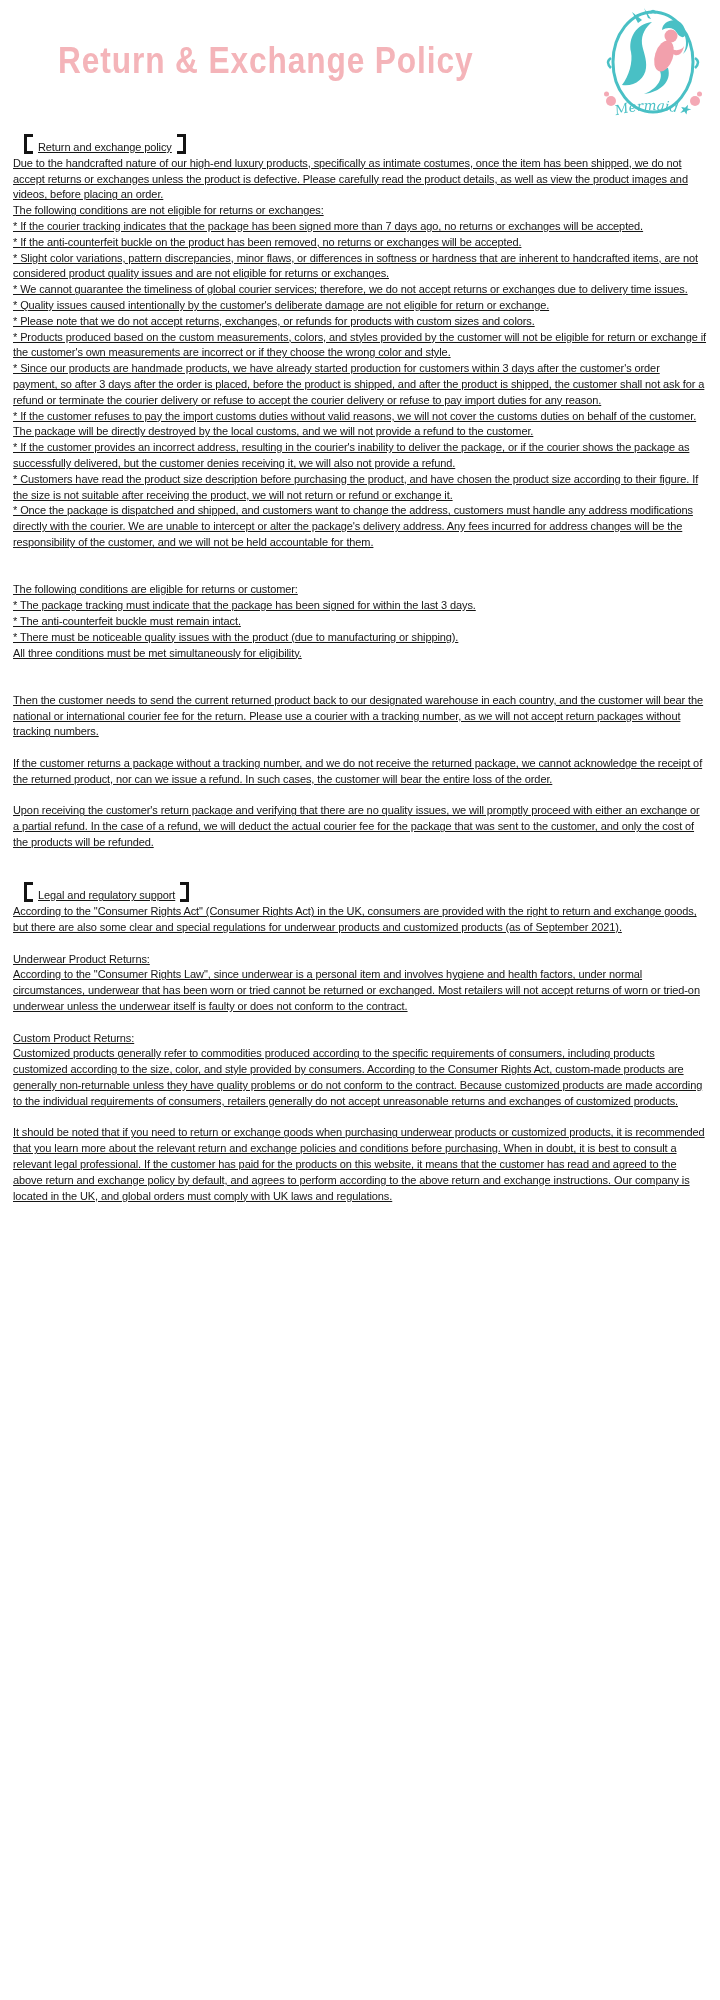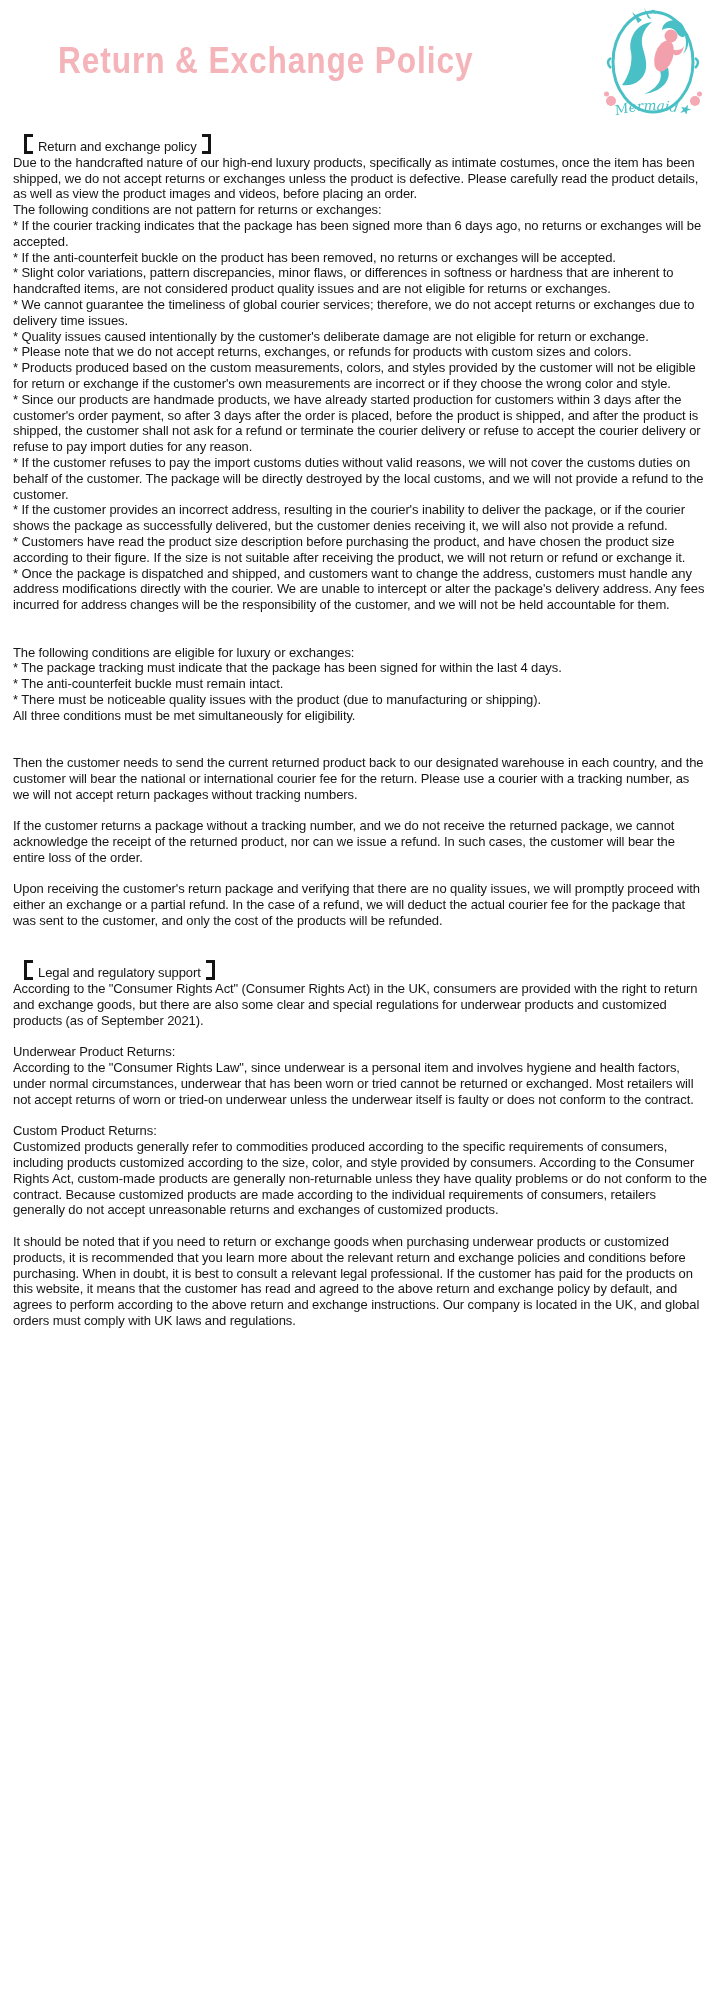--- a/index.html
+++ b/index.html
@@ -3,21 +3,21 @@
 <meta charset="utf-8">
 <style>
   html,body{margin:0;padding:0;background:#fff;}
   .page{position:relative;width:720px;height:1420px;background:#fff;overflow:hidden;
         font-family:"Liberation Sans","DejaVu Sans",sans-serif;color:#161616;}
   .header{position:relative;height:134px;}
   .title{position:absolute;left:58px;top:42px;margin:0;font-size:36px;line-height:38px;
          font-weight:bold;color:#f4b4b9;letter-spacing:1px;white-space:nowrap;
          transform:scaleX(0.88);transform-origin:left center;}
   .logo{position:absolute;top:6px;right:12px;width:110px;height:126px;}
-  .content{padding:0 13px;width:694px;font-size:13px;line-height:15.8px;letter-spacing:-0.1px;}
+  .content{padding:0 13px;width:694px;font-size:11px;line-height:15.8px;letter-spacing:-0.1px;text-decoration:underline;}
   .para{margin:0;}
   .lent{display:inline-block;width:6px;height:14px;border:3px solid #141414;vertical-align:-3px;}
   .lent-l{border-right:0;margin-right:5px;margin-left:11px;}
   .lent-r{border-left:0;margin-left:5px;}
   .signature{position:absolute;top:1864px;right:15px;font-weight:bold;font-size:17px;letter-spacing:0.2px;}
   .avatars{position:absolute;top:1922px;left:0;right:0;display:flex;justify-content:center;
            align-items:flex-end;gap:23px;}
   .avatars .av{display:block;}
 </style>
 </head>
@@ -49,36 +49,36 @@
         <text font-family="DejaVu Serif, serif" font-style="italic" font-size="13.5" fill="#49c0c5">
           <textPath href="#logoArc" startOffset="2">Mermaid★Lucia</textPath>
         </text>
       </svg>
     </div>
   </div>
 
   <div class="content" id="content">
       <div class="para"><span class="lent lent-l"></span>Return and exchange policy<span class="lent lent-r"></span></div>
       <div class="para">Due to the handcrafted nature of our high-end luxury products, specifically as intimate costumes, once the item has been shipped, we do not accept returns or exchanges unless the product is defective. Please carefully read the product details, as well as view the product images and videos, before placing an order.</div>
-      <div class="para">The following conditions are not pattern for returns or exchanges:</div>
-      <div class="para">* If the courier tracking indicates that the package has been signed more than 6 days ago, no returns or exchanges will be accepted.</div>
+      <div class="para">The following conditions are not eligible for returns or exchanges:</div>
+      <div class="para">* If the courier tracking indicates that the package has been signed more than 7 days ago, no returns or exchanges will be accepted.</div>
       <div class="para">* If the anti-counterfeit buckle on the product has been removed, no returns or exchanges will be accepted.</div>
       <div class="para">* Slight color variations, pattern discrepancies, minor flaws, or differences in softness or hardness that are inherent to handcrafted items, are not considered product quality issues and are not eligible for returns or exchanges.</div>
       <div class="para">* We cannot guarantee the timeliness of global courier services; therefore, we do not accept returns or exchanges due to delivery time issues.</div>
       <div class="para">* Quality issues caused intentionally by the customer's deliberate damage are not eligible for return or exchange.</div>
       <div class="para">* Please note that we do not accept returns, exchanges, or refunds for products with custom sizes and colors.</div>
       <div class="para">* Products produced based on the custom measurements, colors, and styles provided by the customer will not be eligible for return or exchange if the customer's own measurements are incorrect or if they choose the wrong color and style.</div>
       <div class="para">* Since our products are handmade products, we have already started production for customers within 3 days after the customer's order payment, so after 3 days after the order is placed, before the product is shipped, and after the product is shipped, the customer shall not ask for a refund or terminate the courier delivery or refuse to accept the courier delivery or refuse to pay import duties for any reason.</div>
       <div class="para">* If the customer refuses to pay the import customs duties without valid reasons, we will not cover the customs duties on behalf of the customer. The package will be directly destroyed by the local customs, and we will not provide a refund to the customer.</div>
       <div class="para">* If the customer provides an incorrect address, resulting in the courier's inability to deliver the package, or if the courier shows the package as successfully delivered, but the customer denies receiving it, we will also not provide a refund.</div>
       <div class="para">* Customers have read the product size description before purchasing the product, and have chosen the product size according to their figure. If the size is not suitable after receiving the product, we will not return or refund or exchange it.</div>
       <div class="para">* Once the package is dispatched and shipped, and customers want to change the address, customers must handle any address modifications directly with the courier. We are unable to intercept or alter the package's delivery address. Any fees incurred for address changes will be the responsibility of the customer, and we will not be held accountable for them.</div>
       <div class="gap" style="height: 31.6px;"></div>
-      <div class="para">The following conditions are eligible for luxury or exchanges:</div>
-      <div class="para">* The package tracking must indicate that the package has been signed for within the last 4 days.</div>
+      <div class="para">The following conditions are eligible for returns or customer:</div>
+      <div class="para">* The package tracking must indicate that the package has been signed for within the last 3 days.</div>
       <div class="para">* The anti-counterfeit buckle must remain intact.</div>
       <div class="para">* There must be noticeable quality issues with the product (due to manufacturing or shipping).</div>
       <div class="para">All three conditions must be met simultaneously for eligibility.</div>
       <div class="gap" style="height: 15.8px;"></div>
       <div class="gap" style="height: 15.8px;"></div>
       <div class="para">Then the customer needs to send the current returned product back to our designated warehouse in each country, and the customer will bear the national or international courier fee for the return. Please use a courier with a tracking number, as we will not accept return packages without tracking numbers.</div>
       <div class="gap" style="height: 15.8px;"></div>
       <div class="para">If the customer returns a package without a tracking number, and we do not receive the returned package, we cannot acknowledge the receipt of the returned product, nor can we issue a refund. In such cases, the customer will bear the entire loss of the order.</div>
       <div class="gap" style="height: 15.8px;"></div>
       <div class="para">Upon receiving the customer's return package and verifying that there are no quality issues, we will promptly proceed with either an exchange or a partial refund. In the case of a refund, we will deduct the actual courier fee for the package that was sent to the customer, and only the cost of the products will be refunded.</div>

